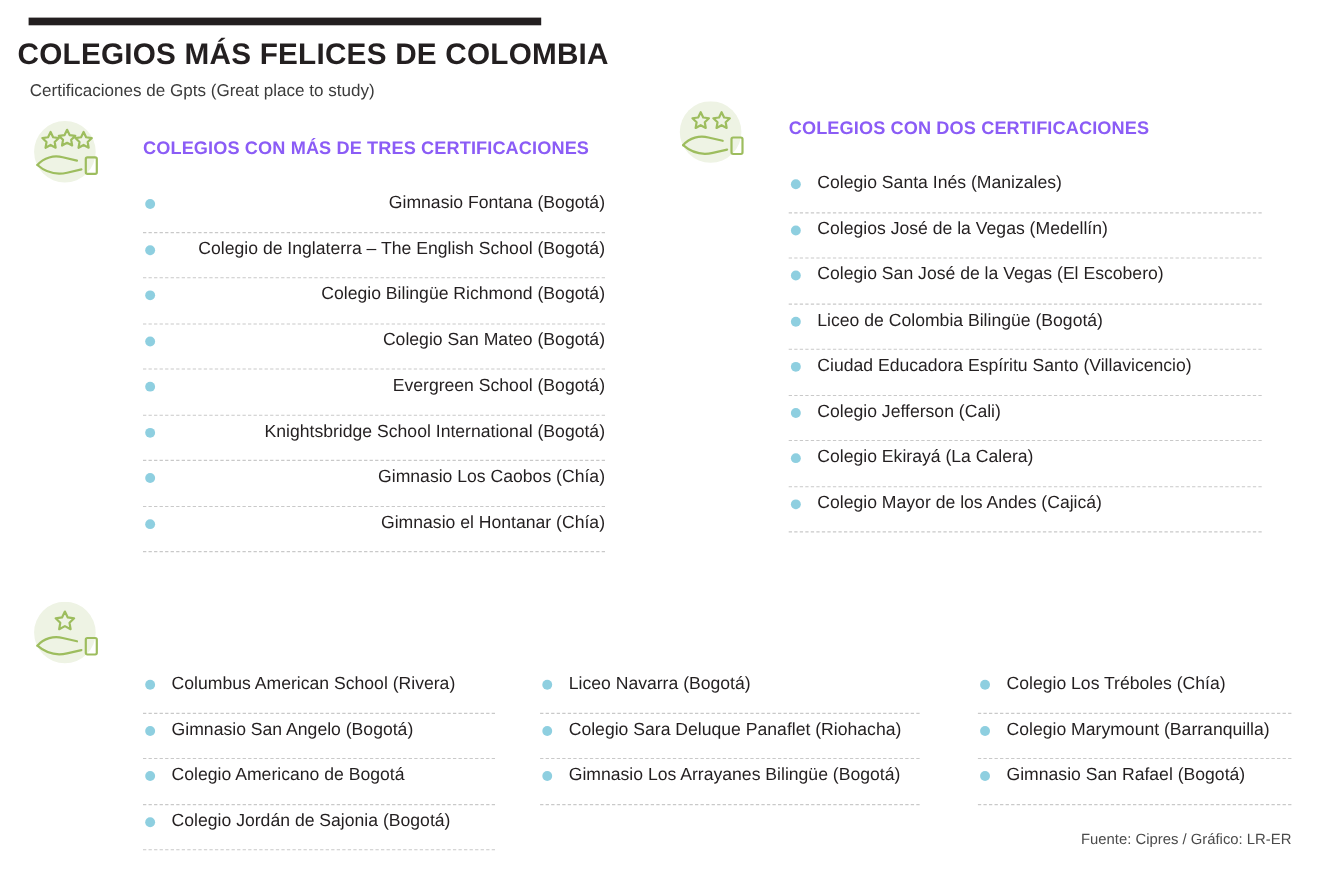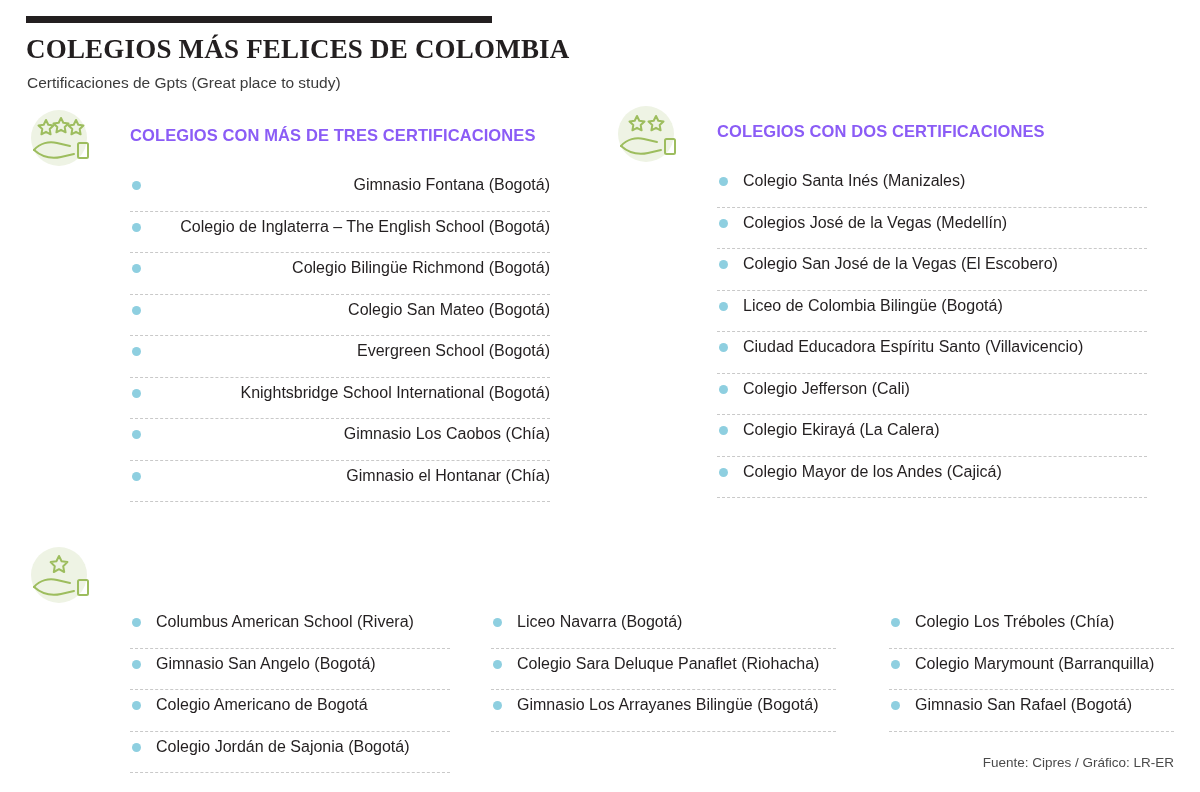--- a/index.html
+++ b/index.html
@@ -25,28 +25,27 @@
   .top-rule {
     position: absolute;
     left: 26px;
     top: 16px;
     width: 466px;
     height: 7px;
     background: #231f20;
   }
   .title {
     position: absolute;
-    left: 26px;
+    left: 16px;
     top: 34px;
     font-size: 27px;
     font-weight: bold;
     letter-spacing: 0.2px;
     color: #231f20;
     white-space: nowrap;
-    font-family: Liberation Serif, serif;
   }
   .subtitle {
     position: absolute;
     left: 27px;
     top: 74px;
     font-size: 15.5px;
     color: #3b3b3b;
     white-space: nowrap;
   }
 
@@ -146,21 +145,21 @@
       <li><span class="dot"></span><span>Colegio de Inglaterra – The English School (Bogotá)</span></li>
       <li><span class="dot"></span><span>Colegio Bilingüe Richmond (Bogotá)</span></li>
       <li><span class="dot"></span><span>Colegio San Mateo (Bogotá)</span></li>
       <li><span class="dot"></span><span>Evergreen School (Bogotá)</span></li>
       <li><span class="dot"></span><span>Knightsbridge School International (Bogotá)</span></li>
       <li><span class="dot"></span><span>Gimnasio Los Caobos (Chía)</span></li>
       <li><span class="dot"></span><span>Gimnasio el Hontanar (Chía)</span></li>
     </ul>
   </div>
 
-  <div class="section" style="left:613px; top:106px; width:560px;">
+  <div class="section" style="left:613px; top:92px; width:560px;">
     <div class="sec-head">
       <div class="badge">
         <svg width="74" height="60" viewBox="0 0 74 60">
           <circle cx="33" cy="28" r="28" fill="#eef3e4"></circle>
           <g fill="none" stroke="#9dbd5e" stroke-width="2">
             <path d="M8 40 C14 33 23 31 31 33 L44 36" stroke-linecap="round"></path>
             <path d="M8 40 C16 47 26 49 35 47 L48 44" stroke-linecap="round"></path>
             <rect x="52" y="33" width="10" height="15" rx="1.5"></rect>
           </g>
           <g fill="none" stroke="#9dbd5e" stroke-width="2" stroke-linejoin="round">

